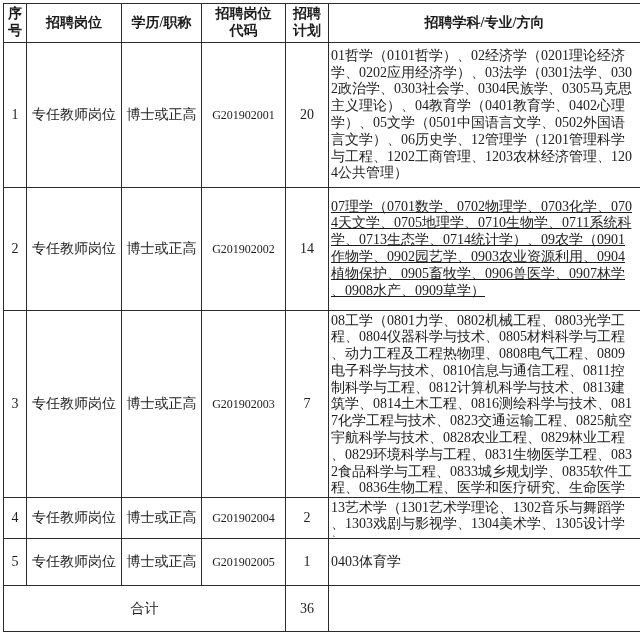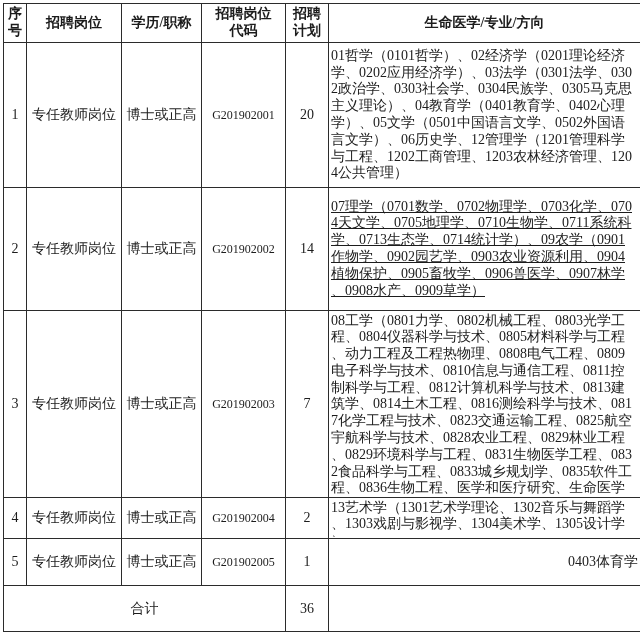--- a/index.html
+++ b/index.html
@@ -38,21 +38,21 @@
   tr.row1{height:145px;}
   tr.row2{height:123px;}
   tr.row3{height:187px;}
   tr.row4{height:41px;}
   tr.row5{height:47px;}
   tr.trow{height:46px;}
   .mj.m1{max-height:141px;}
   .mj.m2{max-height:119px;text-decoration:underline;}
   .mj.m3{max-height:183px;}
   .mj.m4{max-height:37px;}
-  .mj.m5{max-height:43px;text-align:right;}
+  .mj.m5{max-height:43px;}
 </style>
 </head>
 <body>
 
 <div class="page">
   <table class="recruit">
     <colgroup>
       <col style="width:23px">
       <col style="width:95px">
       <col style="width:80px">
@@ -63,21 +63,21 @@
     <thead>
       <tr class="hrow">
         <th>序
 号</th>
         <th>招聘岗位</th>
         <th>学历/职称</th>
         <th>招聘岗位
 代码</th>
         <th>招聘
 计划</th>
-        <th>生命医学/专业/方向</th>
+        <th>招聘学科/专业/方向</th>
       </tr>
     </thead>
     <tbody>
       <tr class="row1">
         <td class="c">1</td>
         <td class="c">专任教师岗位</td>
         <td class="c">博士或正高</td>
         <td class="code">G201902001</td>
         <td class="c">20</td>
         <td class="majors">

